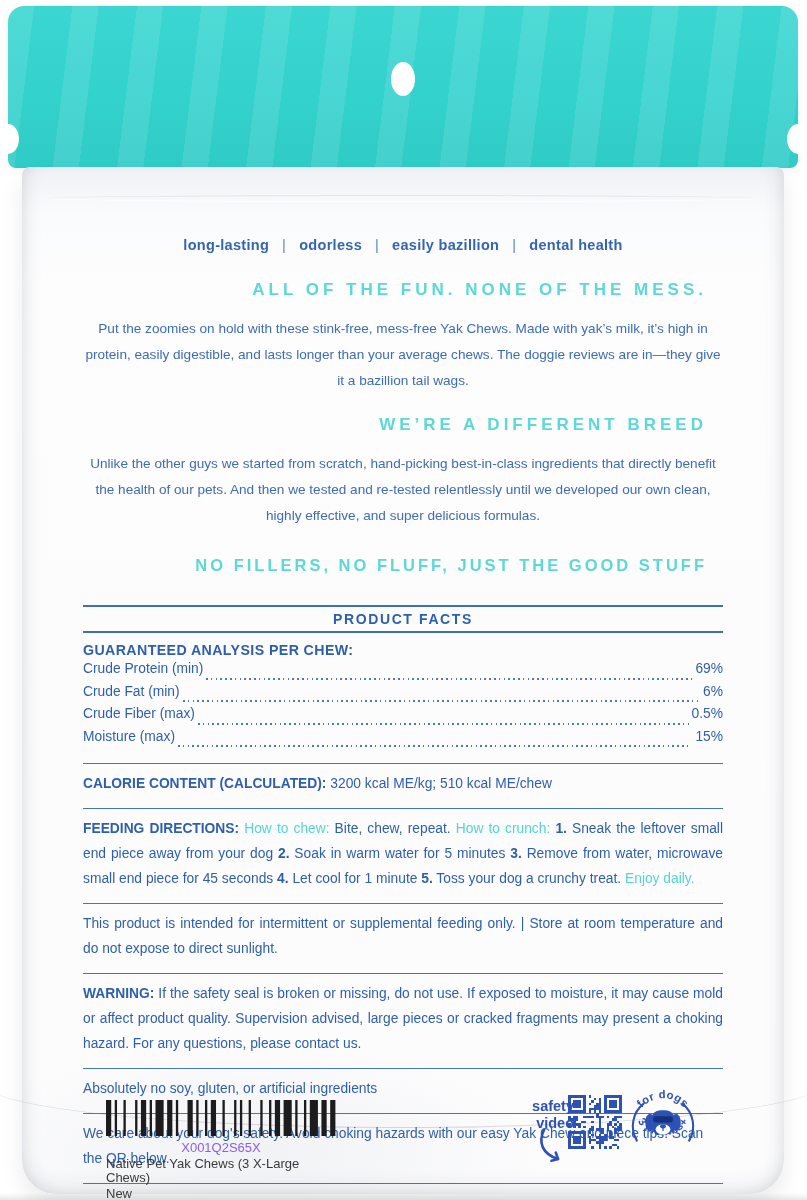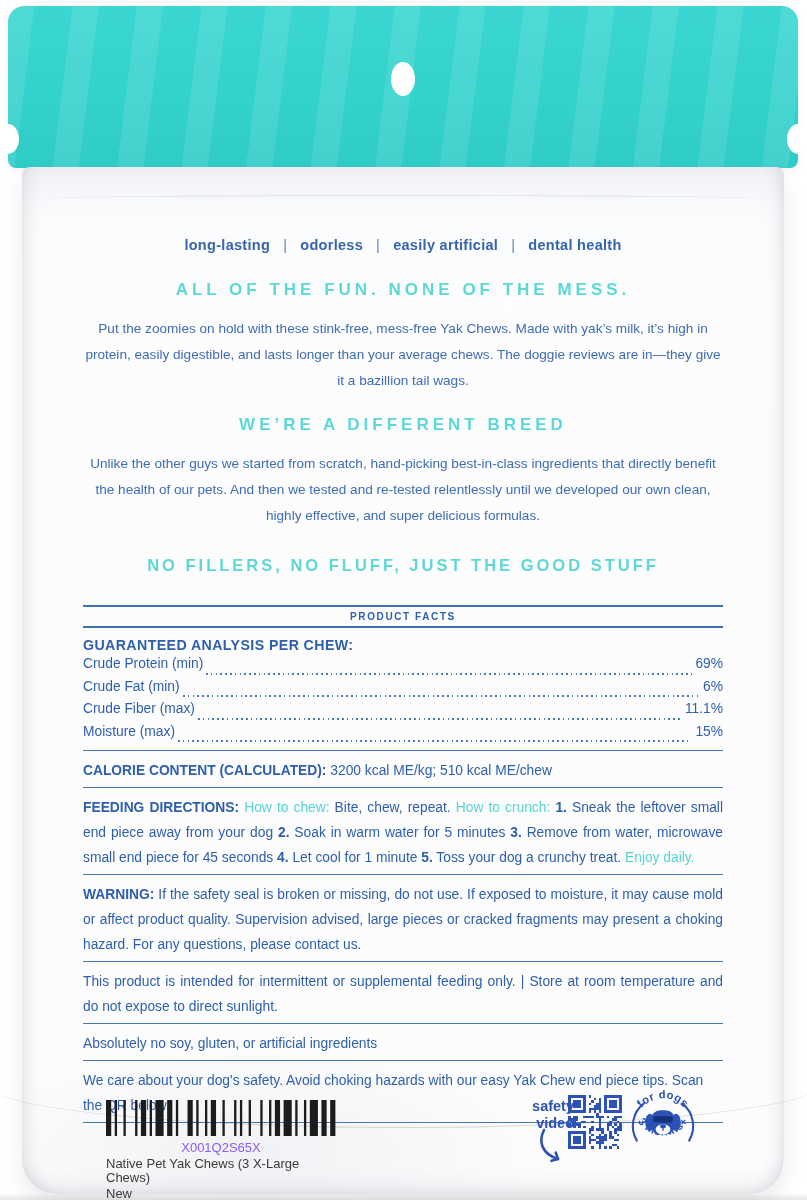--- a/index.html
+++ b/index.html
@@ -40,30 +40,30 @@
   }
   .seam{position:absolute;left:26px;right:26px;top:28px;height:5px;
     border-top:1px solid #e1e4ea;border-bottom:1px solid #ffffff;border-radius:50%;}
   .crease{position:absolute;left:-40px;right:-40px;top:870px;height:90px;
     border-bottom:1px solid rgba(170,176,188,.45);border-radius:50%;}
 
   
   .content{position:absolute;left:50%;transform:translateX(-50%);width:640px;top:0;padding-top:70px;}
   .tagline{text-align:center;font-size:14.5px;font-weight:700;color:#3565ad;letter-spacing:.3px;}
   .tag-sep{margin:0 13px;color:#5d87c2;font-weight:400;}
-  .teal-h{text-align:center;color:#5cd8d6;font-weight:700;margin:16px;}
+  .teal-h{text-align:right;color:#5cd8d6;font-weight:700;margin:16px;}
   #h-fun{font-size:17px;letter-spacing:4px;margin-top:27px;}
   #h-breed{font-size:17px;letter-spacing:4px;margin-top:21px;}
   #h-stuff{font-size:16.5px;letter-spacing:3px;margin-top:27px;}
   .para{margin:14px auto 0;text-align:center;color:#3e6cb5;font-size:13.6px;line-height:26px;font-weight:500;width:640px;}
 
   .facts{margin-top:30px;color:#2e5fad;font-size:13.8px;}
   .facts-title{border-top:2px solid #3d71b4;border-bottom:2px solid #3d71b4;
-    text-align:center;font-weight:700;letter-spacing:1.6px;padding:4px 0;font-size:10px;}
-  .fsec{border-bottom:1.8px solid #4377b7;padding:7px 0 4px;}
+    text-align:center;font-weight:700;letter-spacing:1.6px;padding:4px 0;font-size:14px;}
+  .fsec{border-bottom:1.8px solid #4377b7;padding:7px 0 12px;}
   .fsec.nob{border-bottom:none;}
   .ga-h{font-weight:700;letter-spacing:.4px;padding:2px 0 3px;font-size:14.2px;}
   .ga-h .light{font-weight:600;}
   .ga-row{display:flex;align-items:flex-start;height:22.5px;font-weight:500;}
   .leader{flex:1;align-self:flex-end;margin:0 3px 4px;height:1.6px;
     background-image:repeating-linear-gradient(90deg,#4a79bb 0 1.6px,rgba(0,0,0,0) 1.6px 4.8px);}
   .fact-line{line-height:25px;font-weight:500;margin:0;}
   .fact-line b{font-weight:700;}
   .just{text-align:justify;}
   .teal-inline{color:#55d5d3;margin-top:36px;}
@@ -90,21 +90,21 @@
     <div class="notch left"></div>
     <div class="notch right"></div>
   </div>
 
   <div class="pouch-body">
     <div class="seam"></div>
     <div class="crease"></div>
 
     <div class="content">
 
-      <div class="tagline"><span>long-lasting</span><span class="tag-sep">|</span><span>odorless</span><span class="tag-sep">|</span><span>easily artificial</span><span class="tag-sep">|</span><span>dental health</span></div>
+      <div class="tagline"><span>long-lasting</span><span class="tag-sep">|</span><span>odorless</span><span class="tag-sep">|</span><span>easily bazillion</span><span class="tag-sep">|</span><span>dental health</span></div>
 
       <h2 class="teal-h" id="h-fun">ALL OF THE FUN. NONE OF THE MESS.</h2>
       <p class="para">Put the zoomies on hold with these stink-free, mess-free Yak Chews. Made with yak’s milk, it’s high in protein, easily digestible, and lasts longer than your average chews. The doggie reviews are in—they give it a bazillion tail wags.</p>
 
       <h2 class="teal-h" id="h-breed">WE’RE A DIFFERENT BREED</h2>
       <p class="para">Unlike the other guys we started from scratch, hand-picking best-in-class ingredients that directly benefit the health of our pets. And then we tested and re-tested relentlessly until we developed our own clean, highly effective, and super delicious formulas.</p>
 
       <h2 class="teal-h" id="h-stuff">NO FILLERS, NO FLUFF, JUST THE GOOD STUFF</h2>
 
       <div class="facts">
@@ -119,45 +119,45 @@
                 <span>69%</span>
               </div>
               <div class="ga-row">
                 <span>Crude Fat (min)</span>
                 <span class="leader"></span>
                 <span>6%</span>
               </div>
               <div class="ga-row">
                 <span>Crude Fiber (max)</span>
                 <span class="leader"></span>
-                <span>11.1%</span>
+                <span>0.5%</span>
               </div>
               <div class="ga-row">
                 <span>Moisture (max)</span>
                 <span class="leader"></span>
                 <span>15%</span>
               </div>
             </div>
         </div>
 
 
         <div class="fsec">
           <p class="fact-line"><b>CALORIE CONTENT (CALCULATED):</b> <span>3200 kcal ME/kg; 510 kcal ME/chew</span></p>
         </div>
 
         <div class="fsec">
           <p class="fact-line just" id="feeding-text"><b>FEEDING DIRECTIONS:</b><span class="teal-inline"> How to chew:</span><span> Bite, chew, repeat.</span><span class="teal-inline"> How to crunch:</span><span> </span><span class="num-bold">1.</span><span> Sneak the leftover small end piece away from your dog </span><span class="num-bold">2.</span><span> Soak in warm water for 5 minutes </span><span class="num-bold">3.</span><span> Remove from water, microwave small end piece for 45 seconds </span><span class="num-bold">4.</span><span> Let cool for 1 minute </span><span class="num-bold">5.</span><span> Toss your dog a crunchy treat.</span><span class="teal-inline"> Enjoy daily.</span></p>
         </div>
 
         <div class="fsec">
+          <p class="fact-line just">This product is intended for intermittent or supplemental feeding only. | Store at room temperature and do not expose to direct sunlight.</p>
+        </div>
+
+        <div class="fsec">
           <p class="fact-line just"><b>WARNING:</b><span> If the safety seal is broken or missing, do not use. If exposed to moisture, it may cause mold or affect product quality. Supervision advised, large pieces or cracked fragments may present a choking hazard. For any questions, please contact us.</span></p>
-        </div>
-
-        <div class="fsec">
-          <p class="fact-line just">This product is intended for intermittent or supplemental feeding only. | Store at room temperature and do not expose to direct sunlight.</p>
         </div>
 
         <div class="fsec">
           <p class="fact-line">Absolutely no soy, gluten, or artificial ingredients</p>
         </div>
 
         <div class="fsec">
           <p class="fact-line">We care about your dog's safety. Avoid choking hazards with our easy Yak Chew end piece tips. Scan the QR below.</p>
         </div>
 

